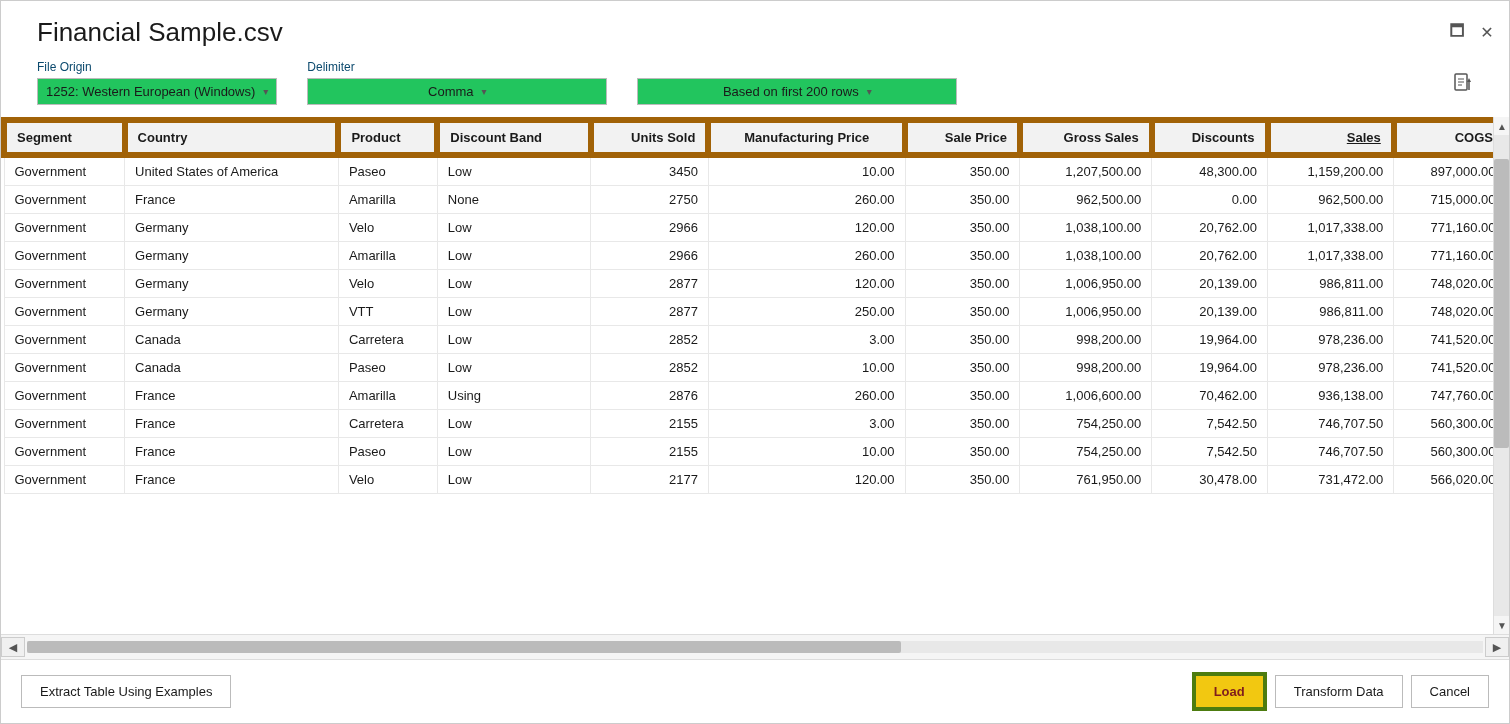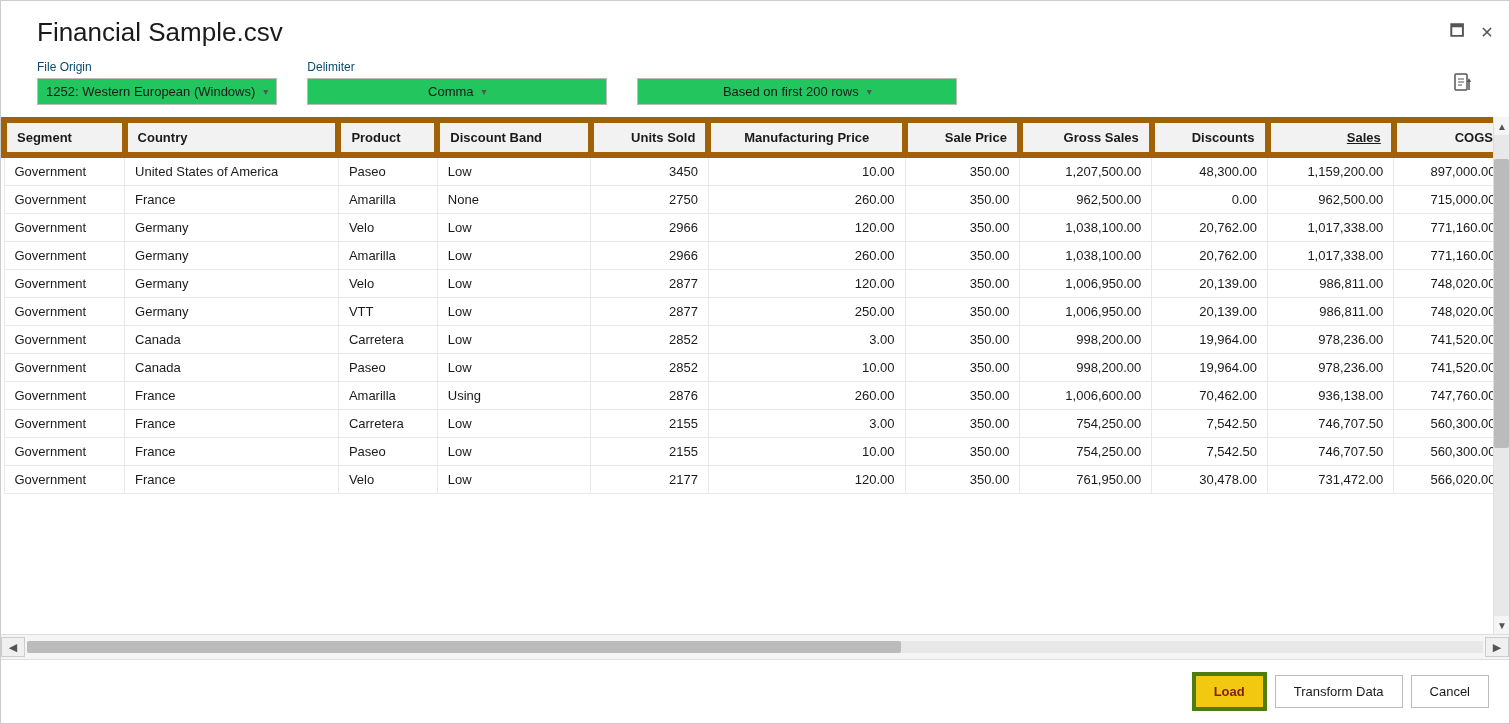--- a/index.html
+++ b/index.html
@@ -460,18 +460,21 @@
   <div class="scrollbar-area">
     <div class="scroll-btn">◀</div>
     <div class="scroll-track">
       <div class="scroll-thumb"></div>
     </div>
     <div class="scroll-btn">▶</div>
   </div>
 </div>
 
 <div class="footer">
+  <div class="footer-left">
+    <button class="btn">Extract Table Using Examples</button>
+  </div>
   <div class="footer-right">
     <button class="btn btn-primary">Load</button>
     <button class="btn">Transform Data</button>
     <button class="btn">Cancel</button>
   </div>
 </div>
 
 </body></html>

